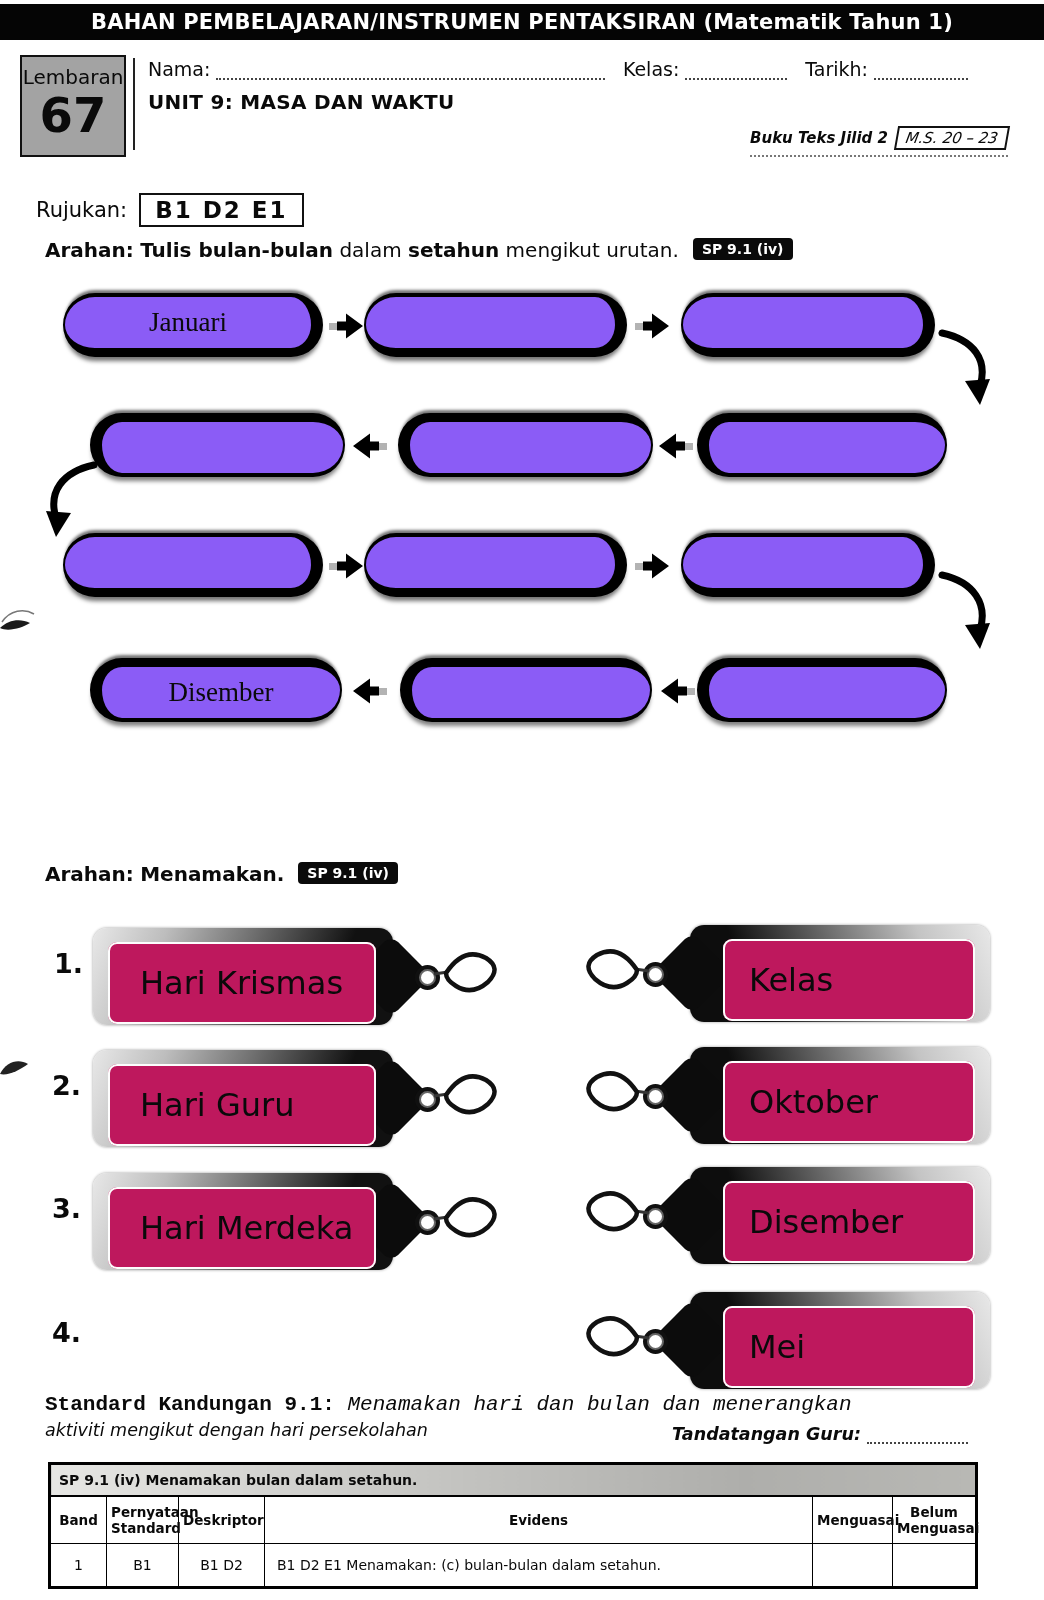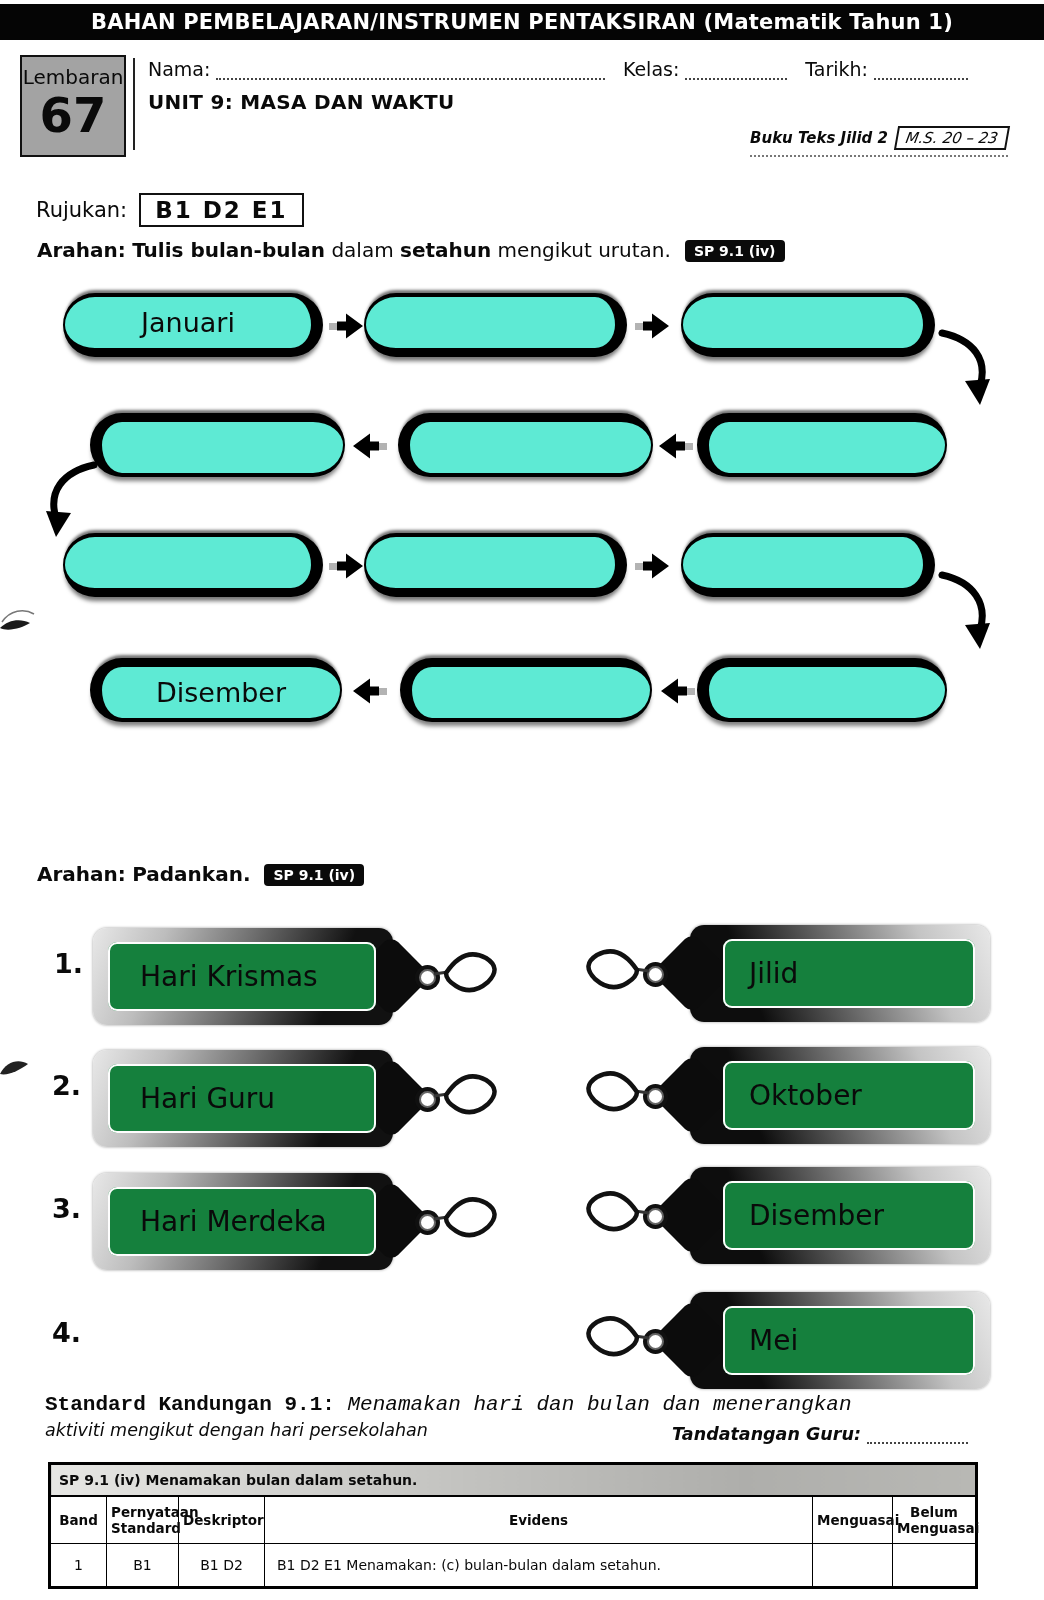--- a/index.html
+++ b/index.html
@@ -34,32 +34,32 @@
   .unit-title { position:absolute; left:148px; top:90px; font-size:20px; font-weight:bold; letter-spacing:.3px; }
   .bookref {
     position:absolute; right:76px; top:126px; display:flex; align-items:center;
     border-bottom:2px dotted #777; padding-bottom:5px;
   }
   .bookref .bk { font-size:15px; font-weight:bold; font-style:italic; margin-right:8px; }
   .bookref .ms { font-size:15px; font-style:italic; border:2px solid #111; padding:1px 8px; transform:skewX(-10deg); white-space:nowrap; }
   
   .rujukan { position:absolute; left:36px; top:193px; display:flex; align-items:center; font-size:21px; }
   .rujukan .code { margin-left:12px; border:2.5px solid #111; padding:2px 14px; font-size:23px; font-weight:bold; letter-spacing:2px; }
-  .arahan { position:absolute; left:37px; font-size:20px; display:flex; align-items:flex-end; white-space:pre-wrap; }
+  .arahan { position:absolute; left:45px; font-size:20px; display:flex; align-items:flex-start; white-space:pre-wrap; }
   .a1 { top:238px; }
   .a2 { top:862px; }
   .b { font-weight:bold; }
   .badge {
     display:inline-block; margin-left:14px; background:#0a0a0a; color:#fff;
     font-size:14px; font-weight:bold; padding:3px 9px; border-radius:4px; white-space:nowrap;
   }
   
   .pill {
-    position:absolute; height:64px; background:#5eead4; border:solid #000; border-radius:33px;
-    display:flex; align-items:center; justify-content:center; font-size:27px; box-sizing:border-box;
+    position:absolute; height:64px; background:#8b5cf6; border:solid #000; border-radius:33px;
+    display:flex; align-items:center; justify-content:center; font-size:27px; box-sizing:border-box;font-family:Liberation Serif, serif;
   }
   .pr { border-width:4px 12px 9px 2px;
         box-shadow:0 -5px 3px -2px rgba(0,0,0,.55), 0 6px 4px -2px rgba(0,0,0,.55); }
   .pl { border-width:9px 2px 4px 12px;
         box-shadow:0 -5px 3px -2px rgba(0,0,0,.55), 0 6px 4px -2px rgba(0,0,0,.5); }
   .sarrow { position:absolute; width:36px; height:28px; }
   .sarrow.flip { transform:scaleX(-1); }
   .carrow { position:absolute; }
   
   .mnum { position:absolute; font-size:27px; font-weight:bold; }
@@ -70,22 +70,22 @@
   .tagL .tag-frame { left:0; width:300px;
     background:linear-gradient(112deg,#e8e8e8 0%,#bdbdbd 22%,#6f6f6f 48%,#111 78%);
     box-shadow:0 0 3px rgba(0,0,0,.4); }
   .tagR .tag-frame { right:0; width:300px;
     background:linear-gradient(248deg,#e8e8e8 0%,#c4c4c4 22%,#6f6f6f 48%,#0d0d0d 78%);
     box-shadow:0 0 3px rgba(0,0,0,.4); }
   .tag-tip { position:absolute; width:58px; height:58px; background:#0c0c0c; border-radius:10px; top:19px; }
   .tagL .tag-tip { right:8px;  transform:rotate(45deg); }
   .tagR .tag-tip { left:8px;   transform:rotate(45deg); }
   .tag-label {
-    position:absolute; top:14px; height:69px; background:#15803d; border-radius:9px;
-    display:flex; align-items:center; font-size:28px; box-sizing:border-box;
+    position:absolute; top:14px; height:82px; background:#be185d; border-radius:9px;
+    display:flex; align-items:center; font-size:32px; box-sizing:border-box;
     box-shadow:0 0 0 2px #fdfdfd inset;
   }
   .tagL .tag-label { left:15px; width:268px; padding-left:32px; }
   .tagR .tag-label { right:15px; width:252px; padding-left:26px; }
   .tag-grommet {
     position:absolute; width:13px; height:13px; border-radius:50%;
     background:#fff; border:2px solid #666; box-shadow:0 0 0 4px #101010; top:41px;
   }
   .tagL .tag-grommet { right:-8px; }
   .tagR .tag-grommet { left:-8px; }
@@ -215,21 +215,21 @@
       <rect x="1" y="11" width="9" height="7" fill="#999" opacity="0.75"></rect>
       <path d="M9,9.5 h9 v-8 l17,12.5 l-17,12.5 v-8 h-9 z" fill="#000"></path>
     </svg>
   <svg class="sarrow flip" style="left:660px; top:677px;" viewBox="0 0 36 28">
       <rect x="1" y="11" width="9" height="7" fill="#999" opacity="0.75"></rect>
       <path d="M9,9.5 h9 v-8 l17,12.5 l-17,12.5 v-8 h-9 z" fill="#000"></path>
     </svg>
 
   <div class="arahan a2">
     <span class="b">Arahan:</span><span> </span>
-    <span class="b">Padankan.</span>
+    <span class="b">Menamakan.</span>
     <span class="badge">SP 9.1 (iv)</span>
   </div>
 
   <div class="mnum" style="left:54px; top:948px;">1.</div>
   <div class="mnum" style="left:52px; top:1070px;">2.</div>
   <div class="mnum" style="left:52px; top:1193px;">3.</div>
   <div class="mnum" style="left:52px; top:1317px;">4.</div>
 
   <div class="tag tagL" style="left:93px; top:928px;">
     <div class="tag-frame"></div>
@@ -265,21 +265,21 @@
     <svg class="tag-string" width="78" height="60" viewBox="0 0 78 60">
       <path d="M6,28 L20,26" stroke="#333" stroke-width="3" fill="none"></path>
       <path d="M18,27 Q36,0 58,12 Q74,22 60,36 Q44,50 28,40 Q18,34 18,27 Z" stroke="#111" stroke-width="4.5" fill="none" stroke-linejoin="round"></path>
     </svg>
   </div>
 
   <div class="tag tagR" style="left:655px; top:925px;">
     <div class="tag-frame"></div>
     <div class="tag-tip"></div>
     <div class="tag-label">
-        <span>Jilid</span>
+        <span>Kelas</span>
       </div>
     <div class="tag-grommet"></div>
     <svg class="tag-string" width="78" height="60" viewBox="0 0 78 60">
       <path d="M6,28 L20,26" stroke="#333" stroke-width="3" fill="none"></path>
       <path d="M18,27 Q36,0 58,12 Q74,22 60,36 Q44,50 28,40 Q18,34 18,27 Z" stroke="#111" stroke-width="4.5" fill="none" stroke-linejoin="round"></path>
     </svg>
   </div>
   <div class="tag tagR" style="left:655px; top:1047px;">
     <div class="tag-frame"></div>
     <div class="tag-tip"></div>

